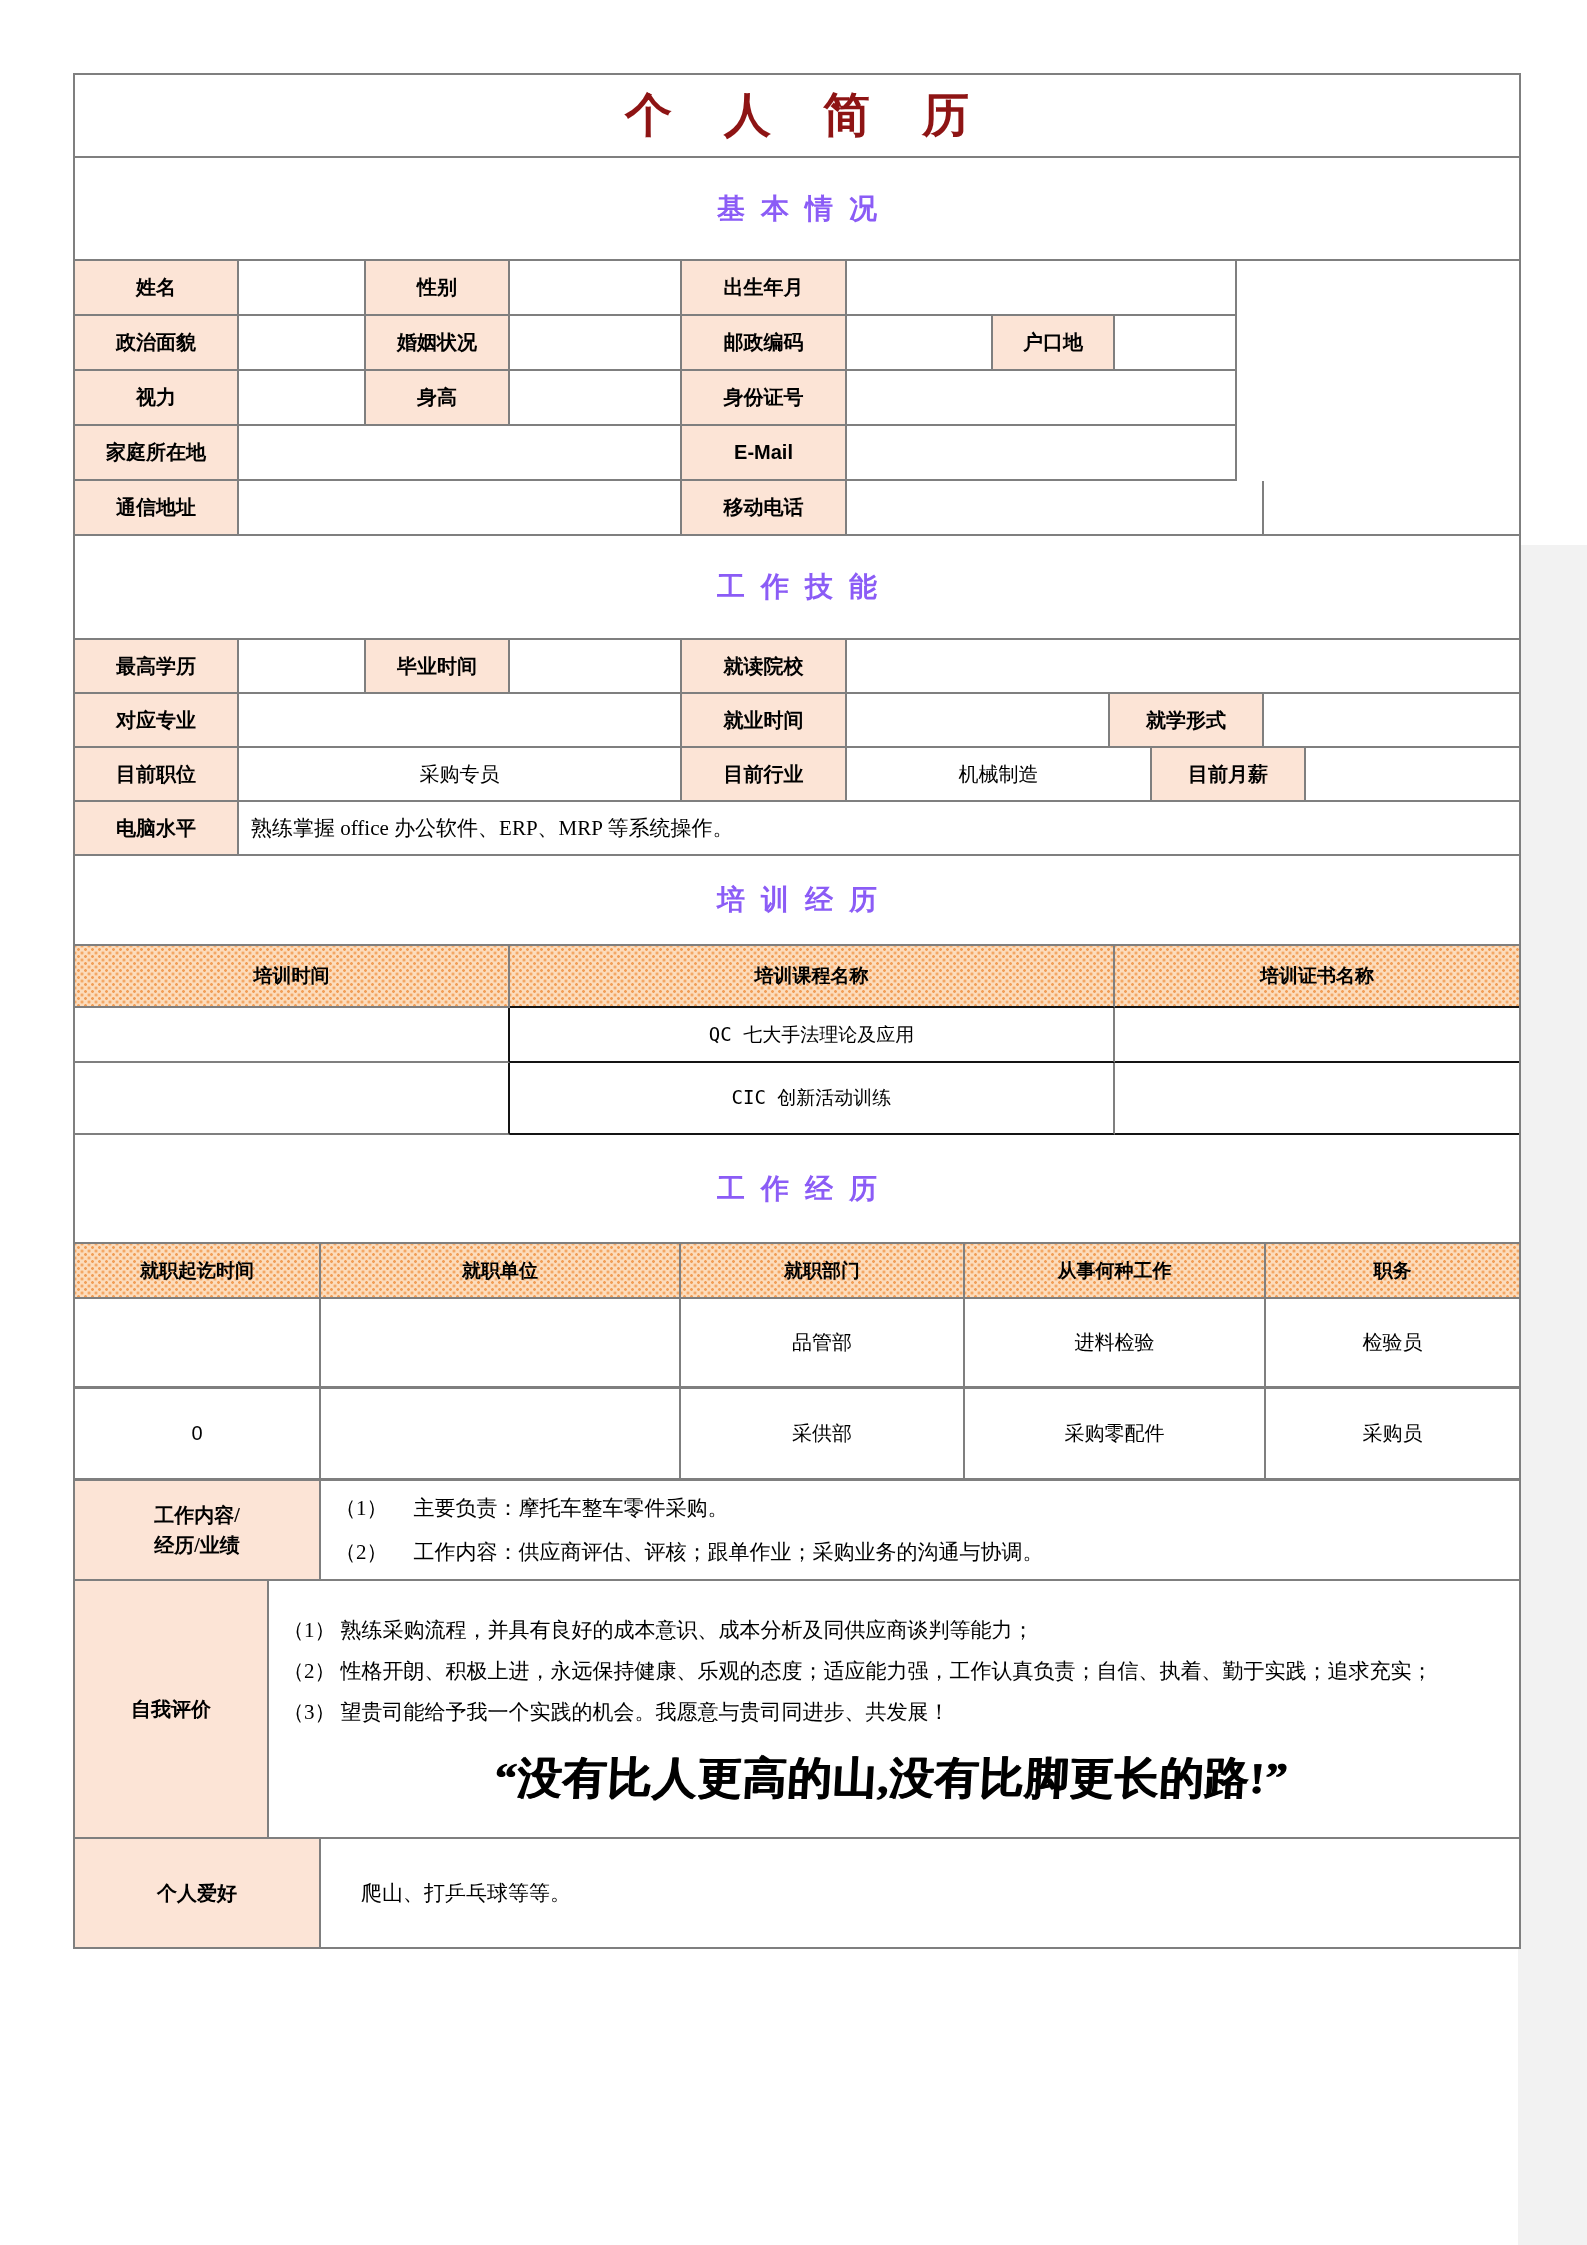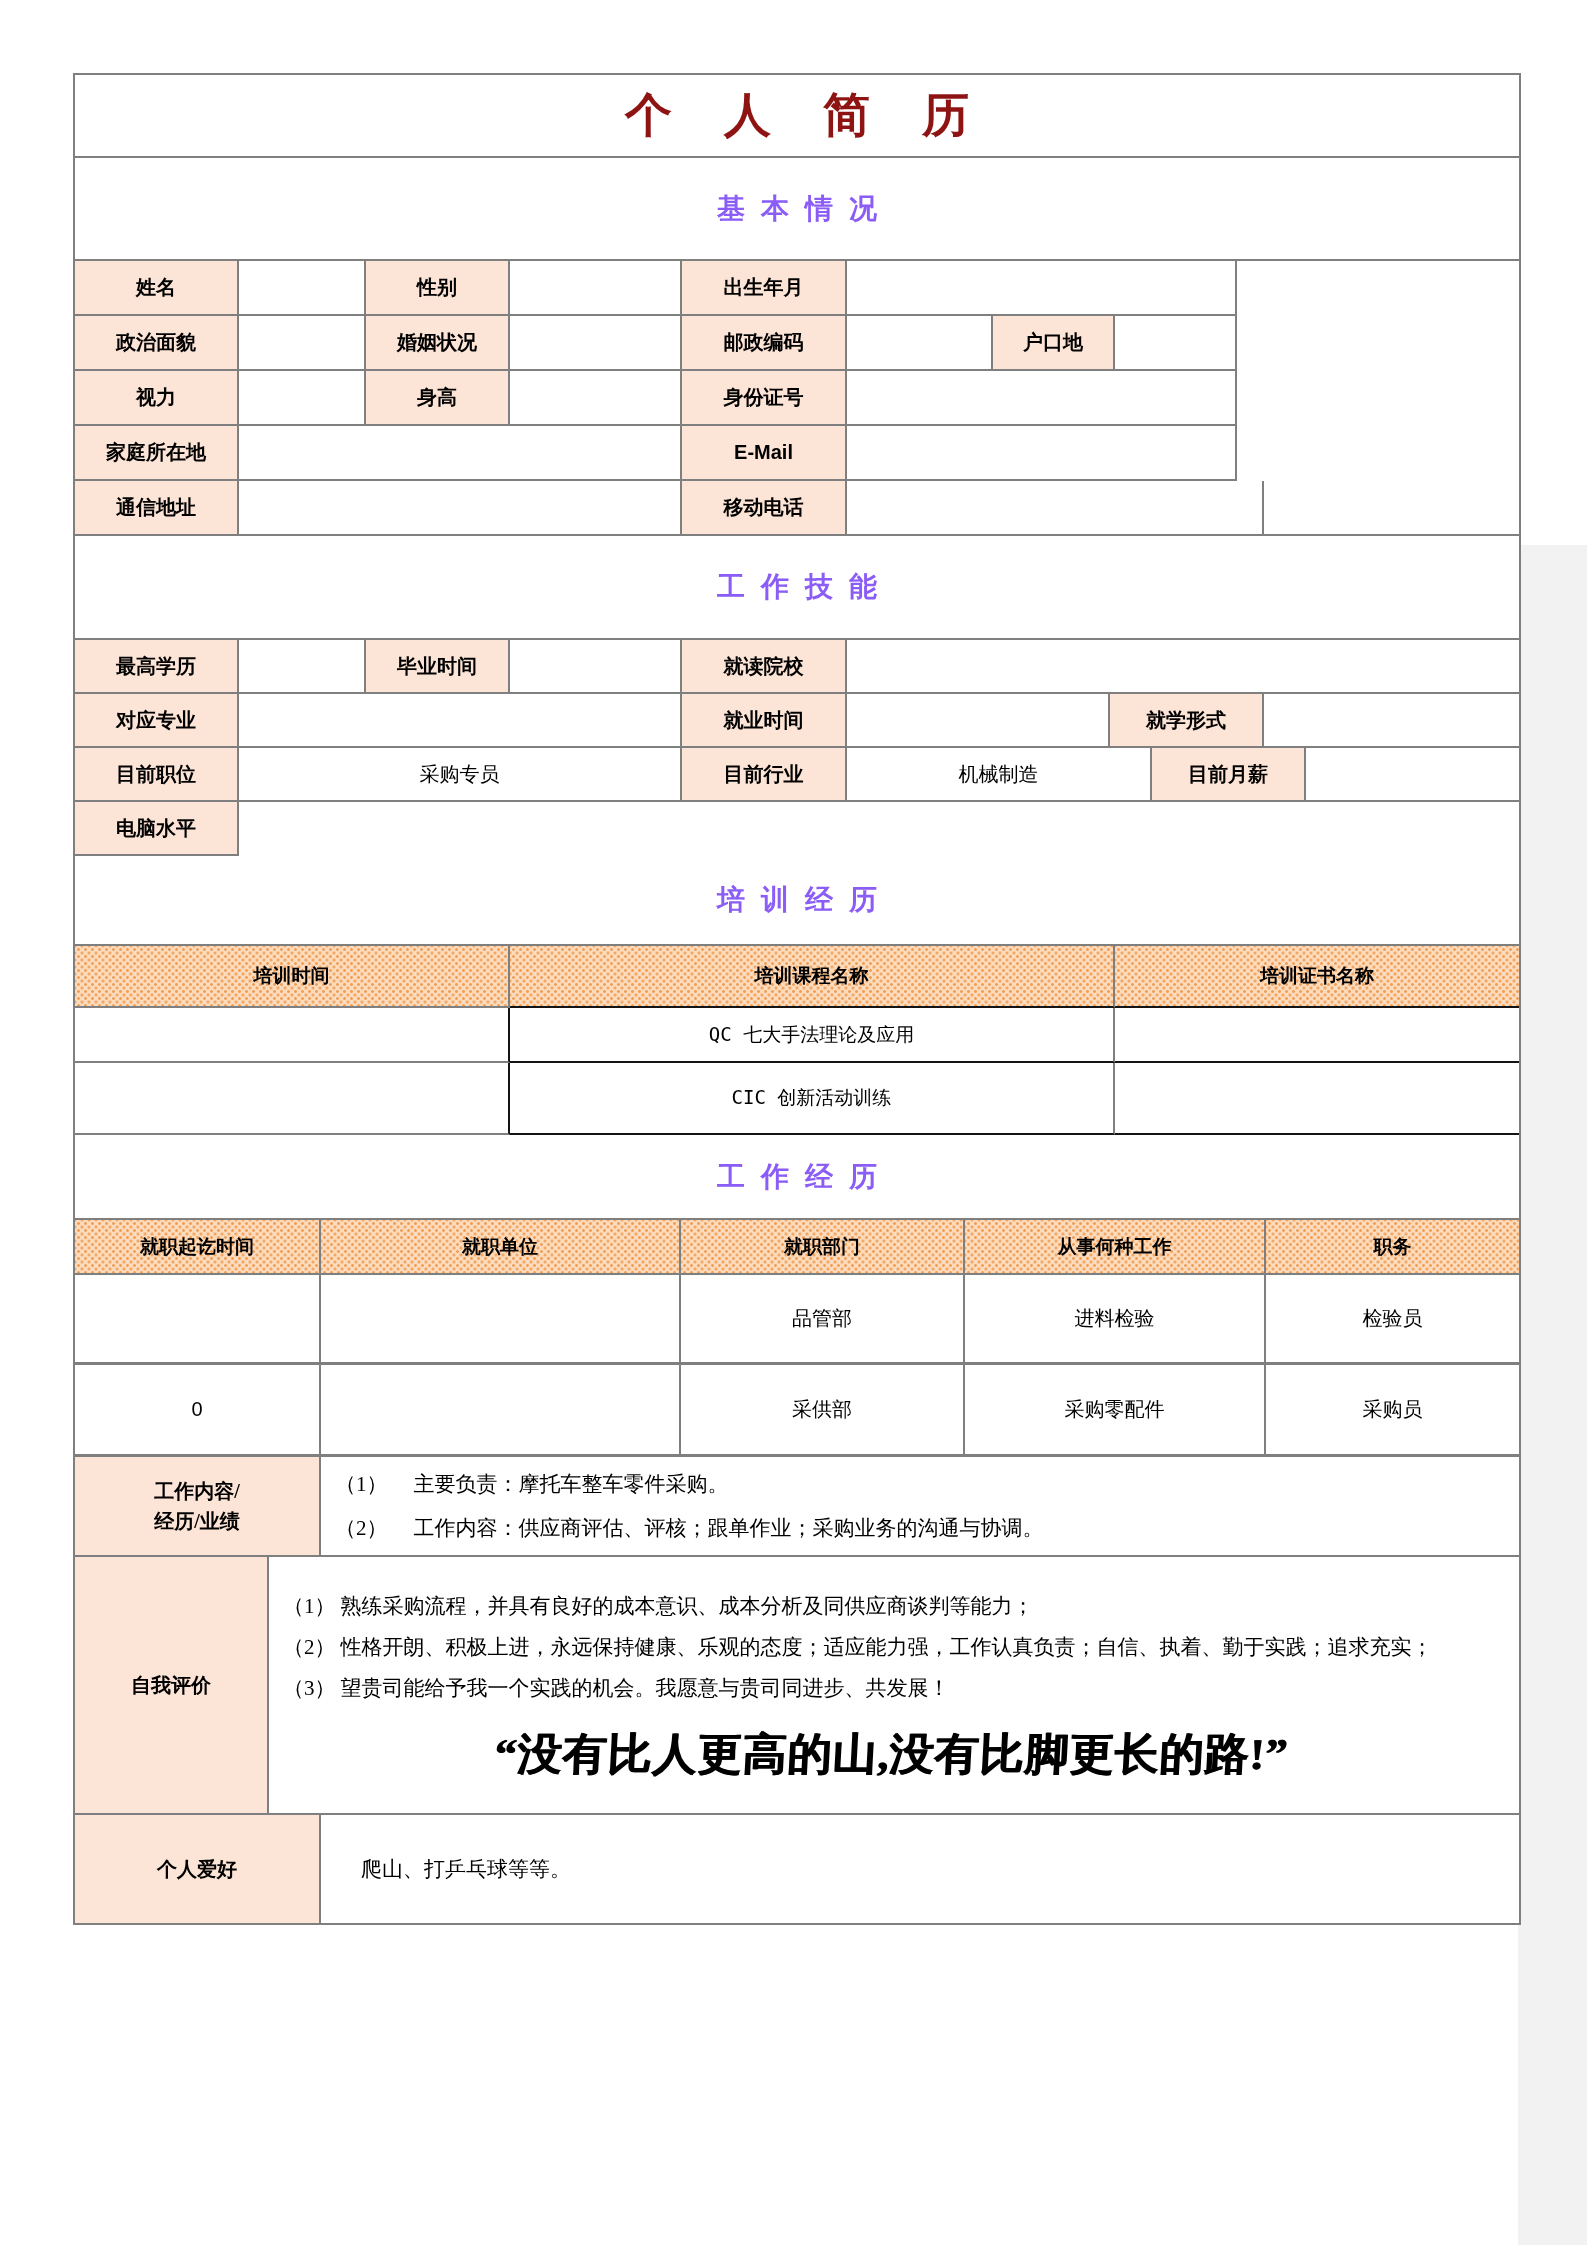--- a/index.html
+++ b/index.html
@@ -153,20 +153,21 @@
     <div class="c label" style="width:164px">目前职位</div>
     <div class="c val" style="width:443px">采购专员</div>
     <div class="c label" style="width:165px">目前行业</div>
     <div class="c val" style="width:305px">机械制造</div>
     <div class="c label" style="width:154px">目前月薪</div>
     <div class="c val last" style="flex:1"></div>
   </div>
 
   <div class="row" style="height:54px">
     <div class="c label" style="width:164px">电脑水平</div>
+    <div class="c last left-cell computer-text" style="flex:1">熟练掌握 office 办公软件、ERP、MRP 等系统操作。</div>
   </div>
 
   <div class="row" style="height:90px">
     <div class="sect">培训经历</div>
   </div>
 
   <div class="row" style="height:62px">
     <div class="c pat" style="width:435px">培训时间</div>
     <div class="c pat dark-b" style="width:605px">培训课程名称</div>
     <div class="c pat dark-b last" style="flex:1">培训证书名称</div>
@@ -177,21 +178,21 @@
     <div class="c mono dark-b" style="width:605px">QC 七大手法理论及应用</div>
     <div class="c dark-b last" style="flex:1"></div>
   </div>
 
   <div class="row" style="height:72px">
     <div class="c dark-r" style="width:435px"></div>
     <div class="c mono dark-b" style="width:605px">CIC 创新活动训练</div>
     <div class="c dark-b last" style="flex:1"></div>
   </div>
 
-  <div class="row" style="height:85px">
+  <div class="row" style="height:109px">
     <div class="sect">工作经历</div>
   </div>
 
   <div class="row" style="height:55px">
     <div class="c pat" style="width:246px">就职起讫时间</div>
     <div class="c pat" style="width:360px">就职单位</div>
     <div class="c pat" style="width:284px">就职部门</div>
     <div class="c pat" style="width:301px">从事何种工作</div>
     <div class="c pat last" style="flex:1">职务</div>
   </div>

